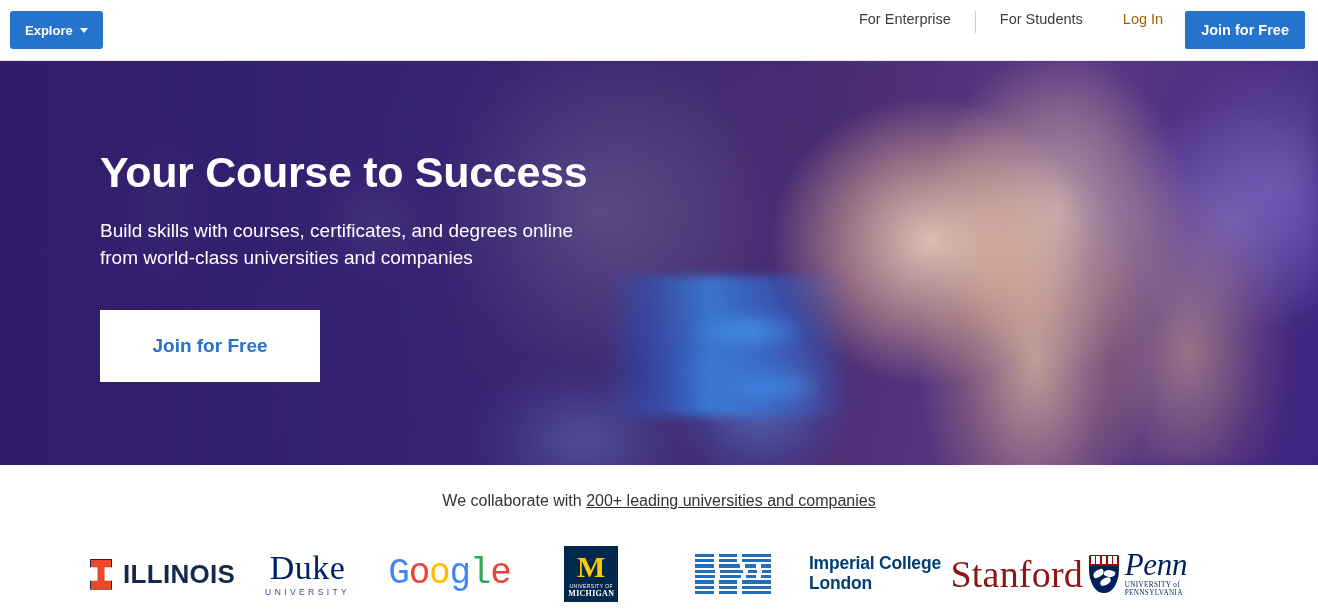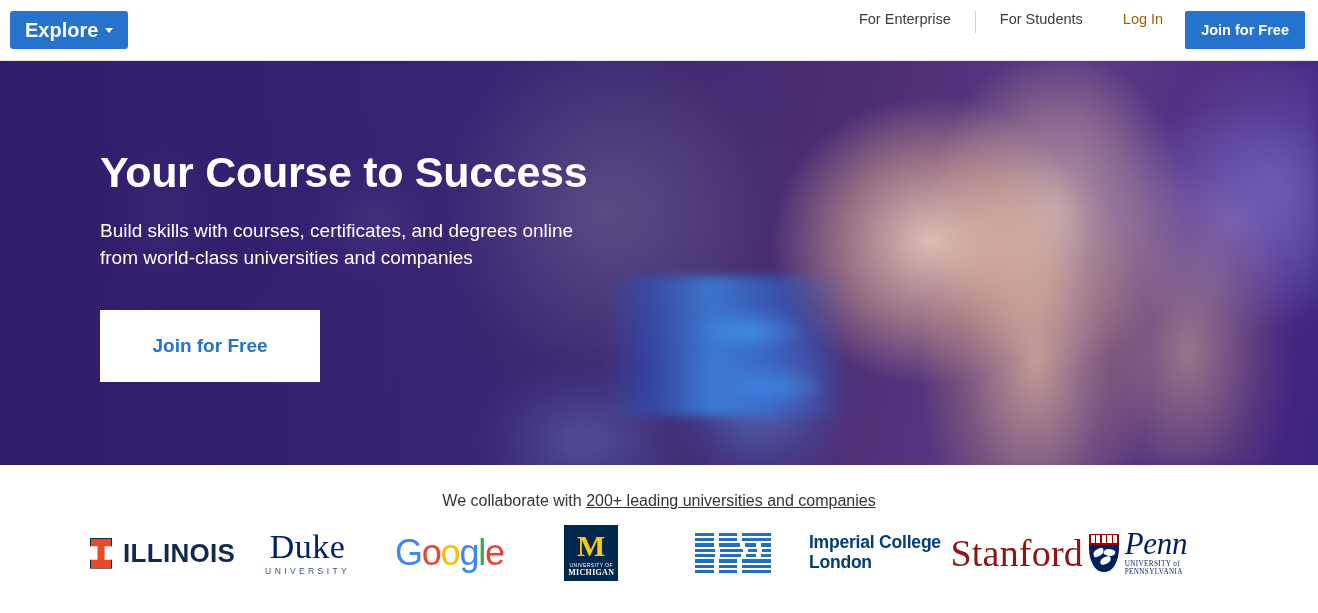--- a/index.html
+++ b/index.html
@@ -28,21 +28,21 @@
     line-height: 1;
     display: flex;
     align-items: center;
     height: 30px;
     margin-right: 18px;
     user-select: none;
   }
   .explore-btn {
     background: #2573cc;
     color: #fff;
-    font-size: 20px;
+    font-size: 13px;
     font-weight: bold;
     border: none;
     border-radius: 3px;
     height: 38px;
     padding: 0 15px;
     display: flex;
     align-items: center;
     gap: 7px;
     cursor: pointer;
     font-family: "Liberation Sans", sans-serif;
@@ -231,24 +231,24 @@
     font-size: 16px;
     color: #333333;
     white-space: nowrap;
   }
   .collab-link {
     color: #333333;
     text-decoration: underline;
     cursor: pointer;
   }
   .logo-row {
-    margin-top: 15px;
-    display: flex;
-    align-items: center;
-    justify-content: center;
+    margin-top: 36px;
+    display: flex;
+    align-items: center;
+    justify-content: flex-end;
     gap: 3px;
     width: 100%;
     padding: 0 90px;
   }
   .logo-cell {
     flex: 1;
     display: flex;
     align-items: center;
     justify-content: center;
     height: 56px;
@@ -267,21 +267,21 @@
     font-size: 26px; font-weight: bold; color: #13294b;
     letter-spacing: 0.3px; line-height: 1;
   }
 
   
   .duke { text-align: center; color: #012169; font-family: "Liberation Serif", serif; }
   .duke-main { font-size: 34px; line-height: 0.98; letter-spacing: 0.5px; }
   .duke-sub { font-size: 8.5px; letter-spacing: 3.4px; margin-top: 2px; font-family: "Liberation Sans", sans-serif; color: #3b4e80; }
 
   
-  .google { font-family: Liberation Sans, sans-serif; font-size: 36px; letter-spacing: -1.2px; line-height: 1; }
+  .google { font-family: Liberation Mono, monospace; font-size: 36px; letter-spacing: -1.2px; line-height: 1; }
   .google span { font-weight: normal; }
   .g1 { color: #4285f4; } .g2 { color: #ea4335; } .g3 { color: #fbbc05; }
   .g4 { color: #4285f4; } .g5 { color: #34a853; } .g6 { color: #ea4335; }
 
   
   .michigan {
     width: 54px; height: 56px;
     background: #00274c;
     display: flex; flex-direction: column;
     align-items: center; justify-content: center;

